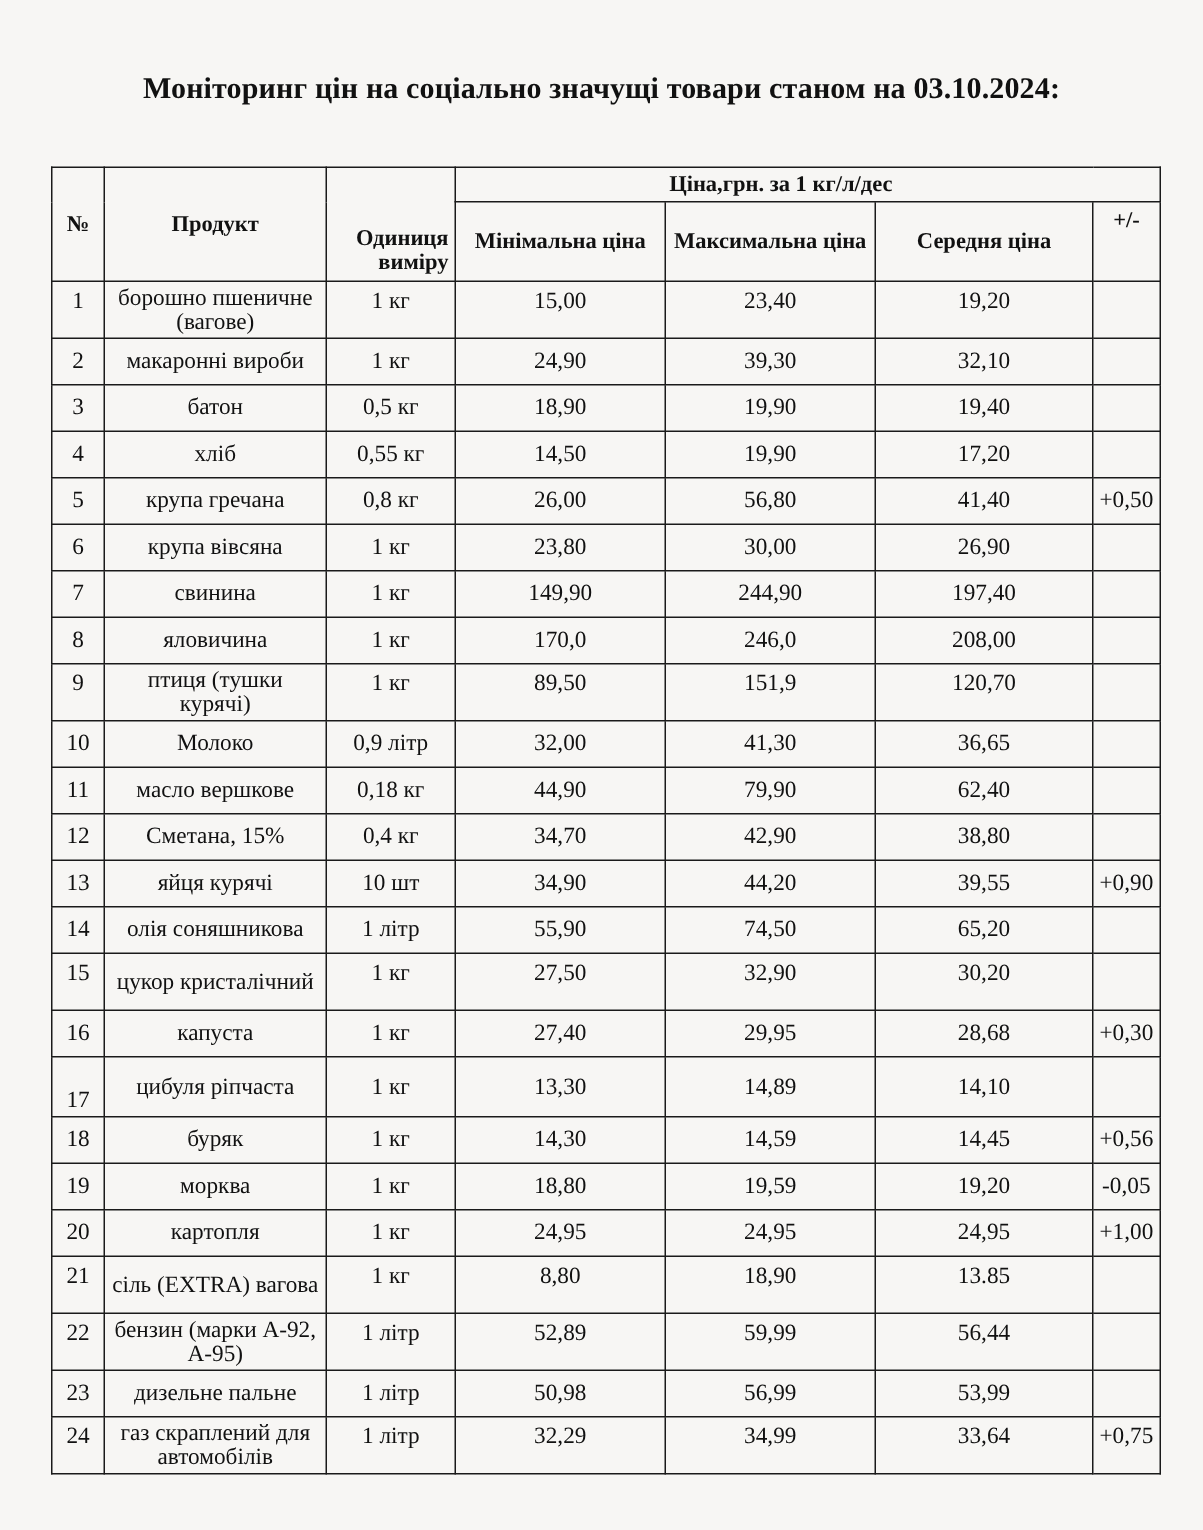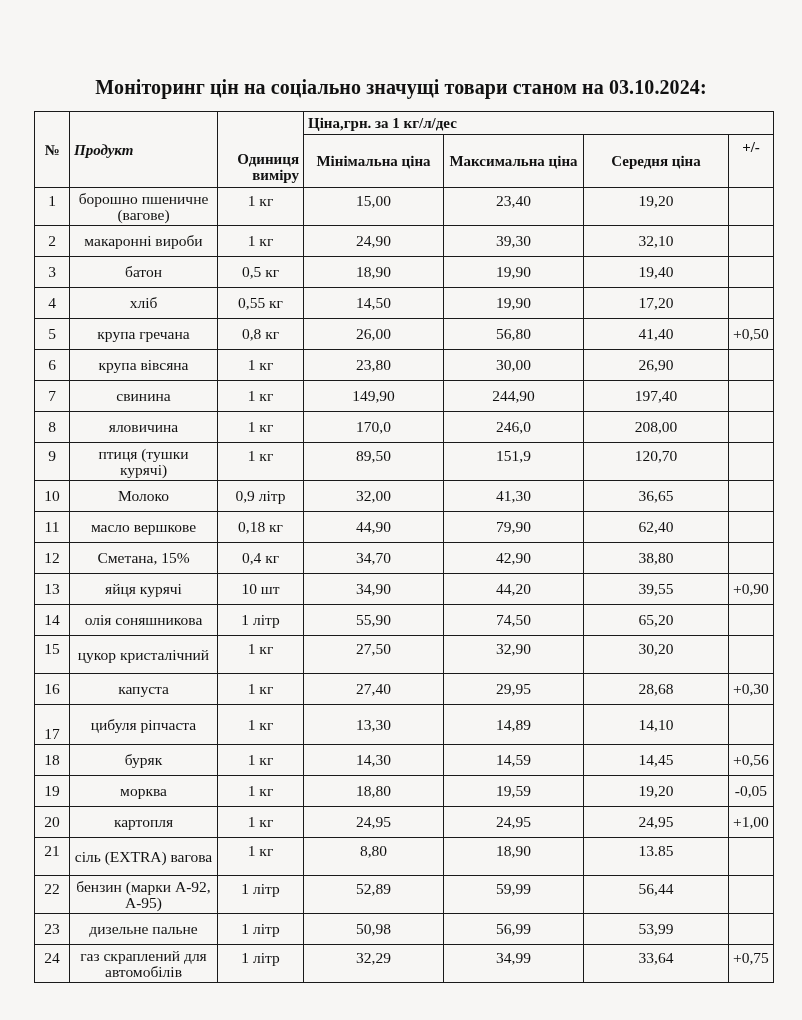--- a/index.html
+++ b/index.html
@@ -6,21 +6,21 @@
   body {
     width: 802px; height: 1020px;
     background: #f7f6f4;
     font-family: "Liberation Serif", serif;
     color: #111;
     position: relative;
     overflow: hidden;
   }
   .title {
     position: absolute;
-    left: 0; top: 76px; width: 802px;
+    left: 0; top: 48px; width: 802px;
     text-align: center;
     font-weight: bold;
     font-size: 20px;
     letter-spacing: 0.1px;
   }
   table.prices {
     position: absolute;
     left: 34px; top: 111px;
     width: 739px;
     border-collapse: collapse;
@@ -31,21 +31,21 @@
     border: 1.5px solid #1a1a1a;
     padding: 0 4px;
     vertical-align: middle;
     line-height: 16px;
   }
   table.prices th { font-weight: bold; font-size: 15px; }
   .c-num { text-align: center; }
   .c-prod { text-align: center; }
   .c-unit, .c-val { text-align: center; }
   .c-diff { text-align: right; padding-right: 6px !important; }
-  th.group { text-align: left; padding-right: 40px !important; height: 22px; }
+  th.group { text-align: center; padding-right: 40px !important; height: 22px; }
   th.sub { height: 48px; text-align: center; }
   th.sub.diff-h { vertical-align: top; padding-top: 4px; }
   tr.r { height: 31px; }
   tr.tall { height: 38px; }
   tr.xtall { height: 40px; }
   .low { vertical-align: bottom !important; padding-bottom: 2px !important; margin-left: 32px; }
   .topv { vertical-align: top !important; padding-top: 5px !important; }
 </style>
 </head>
 <body>
@@ -58,21 +58,21 @@
     <col style="width:148px">
     <col style="width:86px">
     <col style="width:140px">
     <col style="width:140px">
     <col style="width:145px">
     <col style="width:45px">
   </colgroup>
   <thead>
     <tr>
       <th rowspan="2" class="c-num">№</th>
-      <th rowspan="2" style="text-align:left;vertical-align:middle;font-style:italic;">Продукт</th>
+      <th rowspan="2" style="text-align:center;vertical-align:middle;">Продукт</th>
       <th rowspan="2" style="text-align:right;vertical-align:bottom;padding-bottom:4px;">Одиниця виміру</th>
       <th colspan="4" class="group">Ціна,грн. за 1 кг/л/дес</th>
     </tr>
     <tr>
       <th class="sub">Мінімальна ціна</th>
       <th class="sub">Максимальна ціна</th>
       <th class="sub">Середня ціна</th>
       <th class="sub diff-h">+/-</th>
     </tr>
   </thead>

